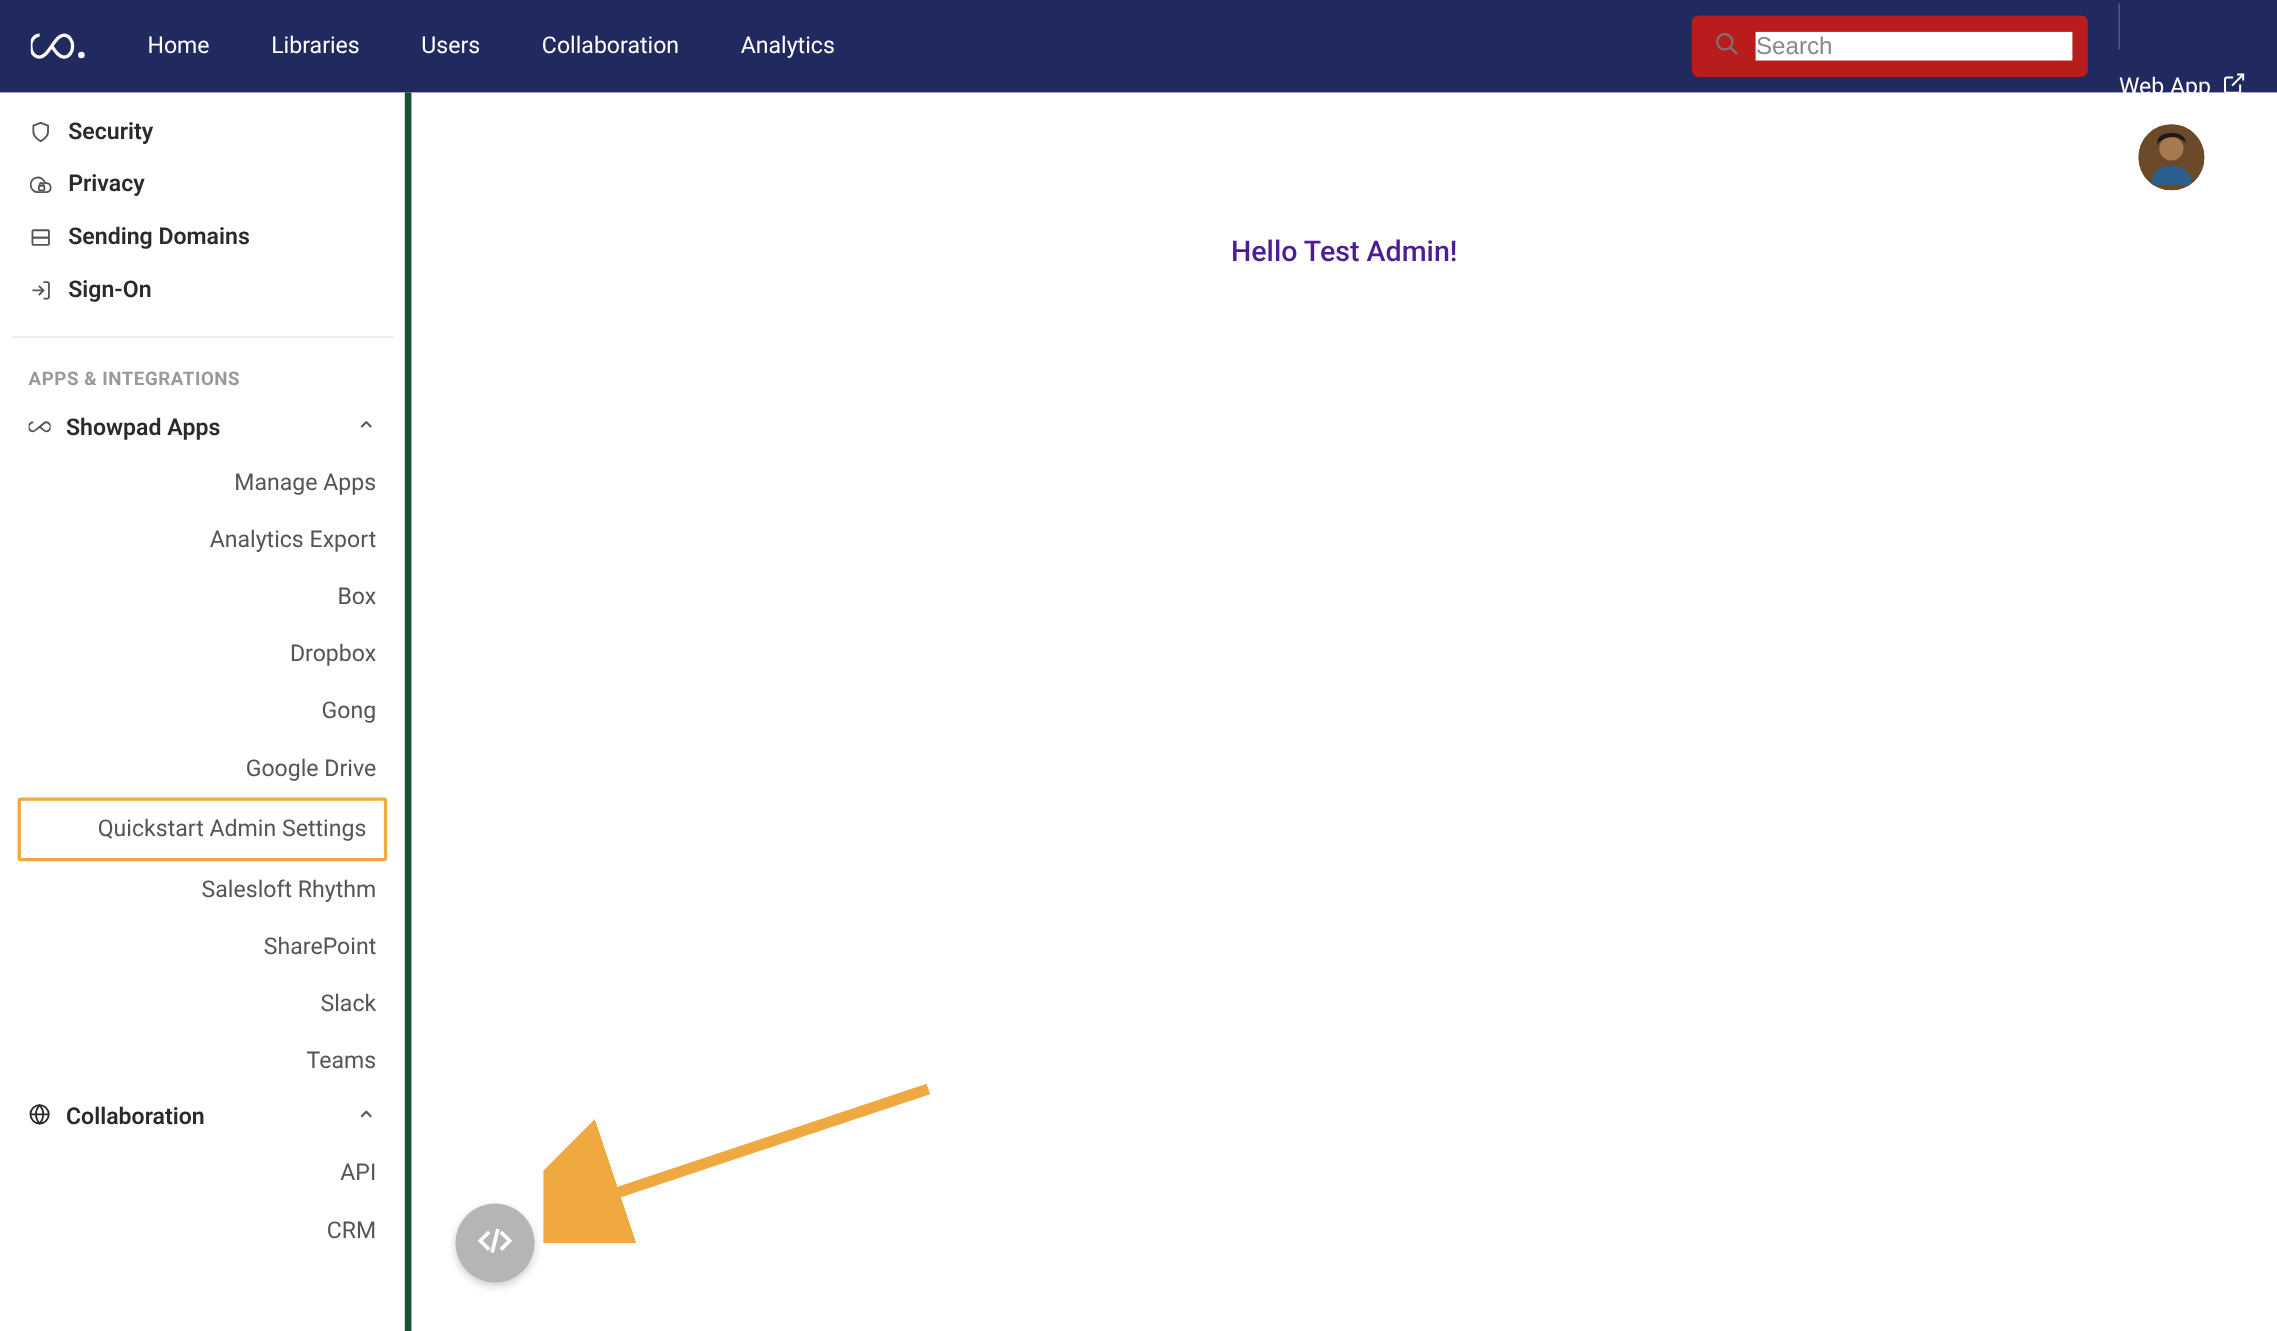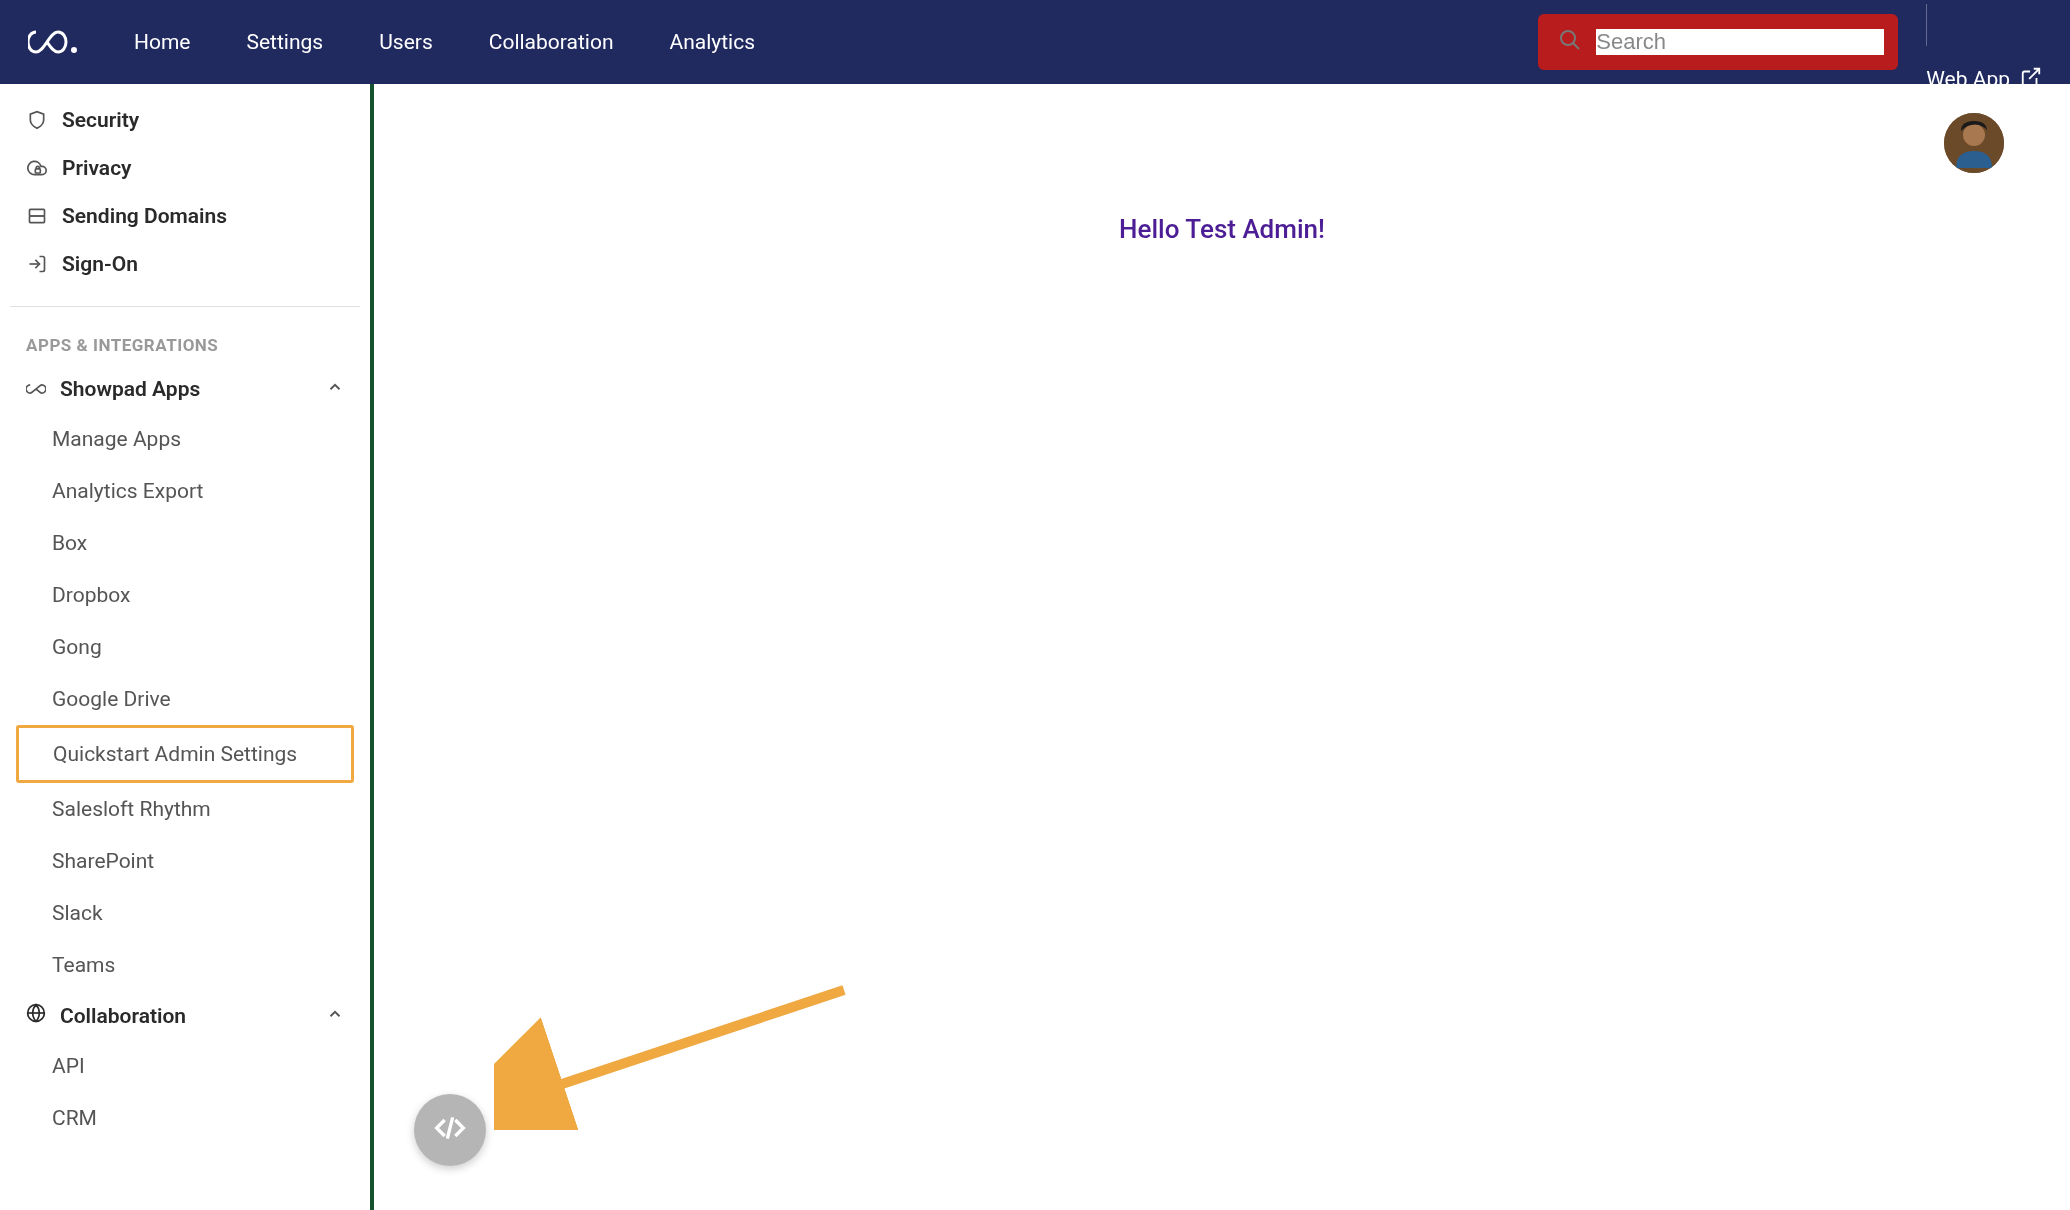--- a/index.html
+++ b/index.html
@@ -120,21 +120,21 @@
       height: 60px;
     }
     
     .main-layout {
       display: flex;
       height: calc(100vh - 84px);
     }
     
     .sidebar {
       width: 374px;
-      border-right: 4px solid #14532d;
+      border-right: 6px solid #14532d;
       overflow-y: auto;
       padding: 12px 10px;
     }
     
     .sidebar-item {
       display: flex;
       align-items: center;
       gap: 14px;
       padding: 12px 16px;
       cursor: pointer;
@@ -186,20 +186,21 @@
       font-weight: 600;
       flex: 1;
     }
     
     .sidebar-subitem {
       padding: 14px 16px 14px 42px;
       cursor: pointer;
       font-size: 21px;
       color: #555;
       border-radius: 4px;
+      text-align: right;
     }
     
     .sidebar-subitem.highlighted {
       border: 3px solid #f0a840;
       border-radius: 3px;
       margin: 0 6px;
       padding-left: 34px;
     }
     
     .content-area {
@@ -249,21 +250,21 @@
 <div class="topnav">
   <div class="logo">
     <svg width="50" height="28" viewBox="0 0 50 28" fill="none">
       <path d="M 8 4 C 3 4 0 9 0 14 C 0 19 3 24 8 24 C 12 24 15 20 19 14 C 23 8 26 4 30 4 C 35 4 38 9 38 14 C 38 19 35 24 30 24 C 26 24 23 20 19 14" stroke="white" stroke-width="3" fill="none"></path>
       <circle cx="46" cy="22" r="3" fill="white"></circle>
     </svg>
   </div>
 
   <div class="nav-links">
     <div class="nav-link">Home</div>
-    <div class="nav-link">Settings</div>
+    <div class="nav-link">Libraries</div>
     <div class="nav-link">Users</div>
     <div class="nav-link">Collaboration</div>
     <div class="nav-link">Analytics</div>
   </div>
 
   <div class="nav-spacer"></div>
 
   <div class="search-box">
     <span>
       <svg width="24" height="24" viewBox="0 0 24 24" fill="none" stroke="#777" stroke-width="2">

